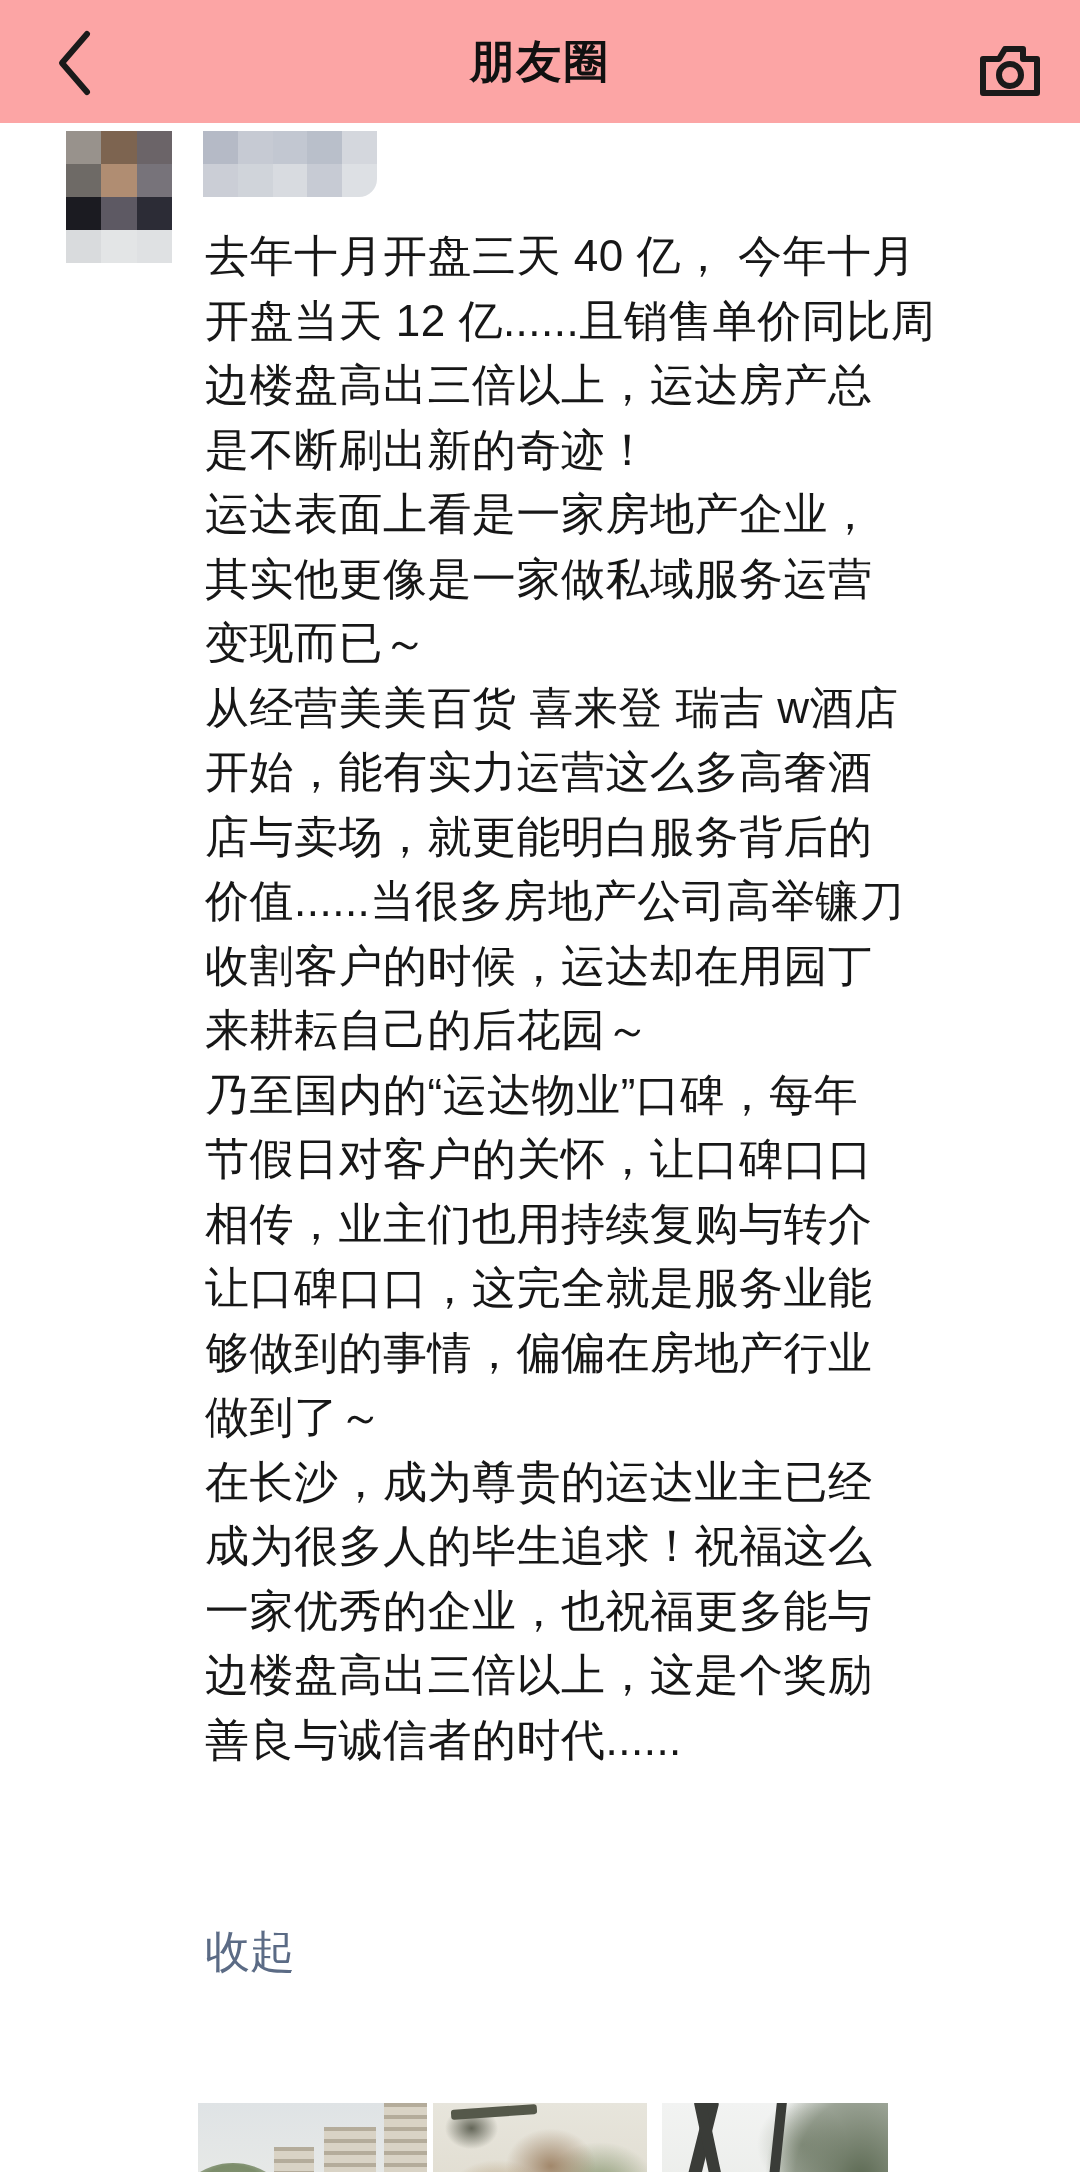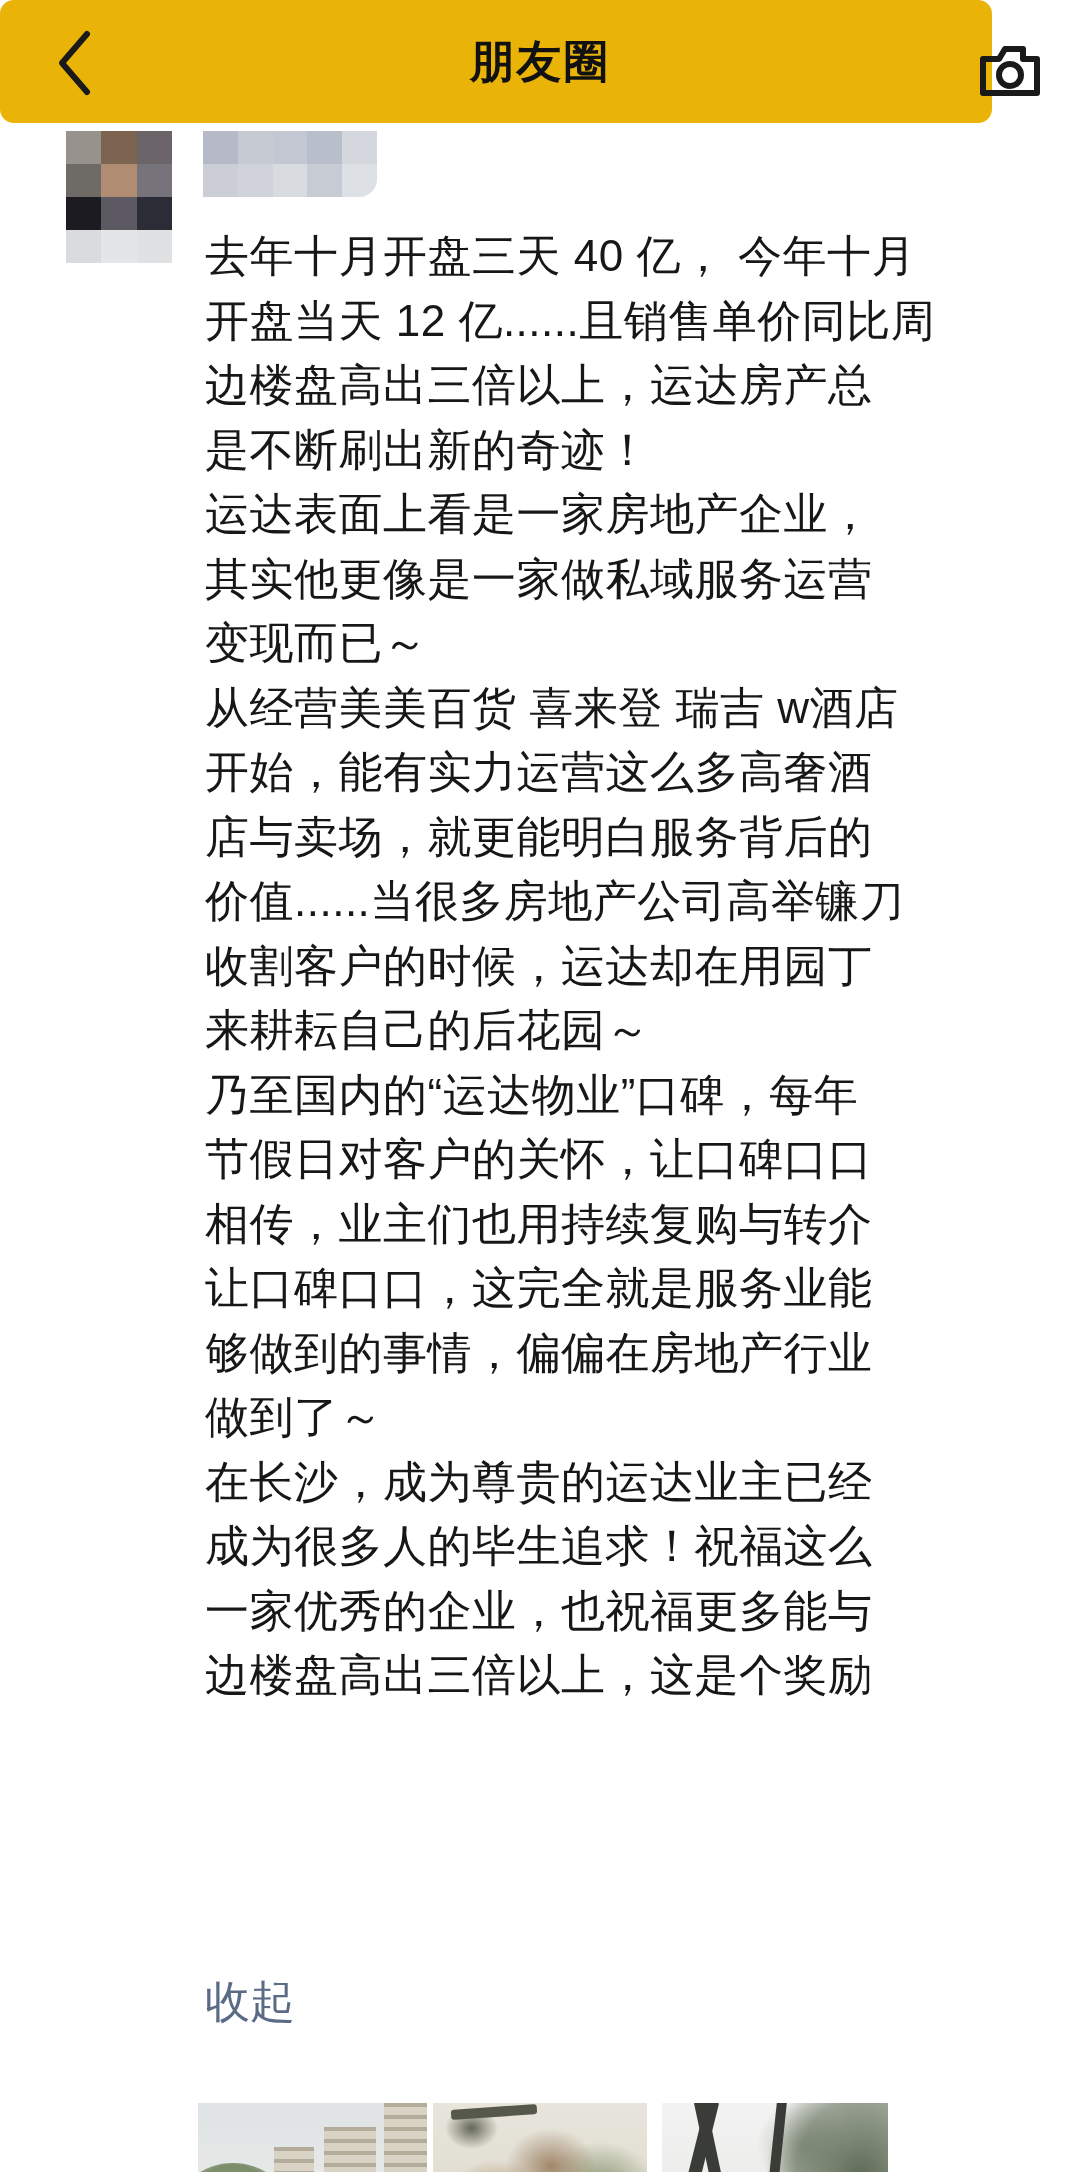--- a/index.html
+++ b/index.html
@@ -7,23 +7,22 @@
     width: 1080px; height: 2172px;
     background: #ffffff;
     font-family: "Liberation Sans", "DejaVu Sans", sans-serif;
     overflow: hidden;
   }
   .screen { position: relative; width: 1080px; height: 2172px; background: #ffffff; }
 
   
   .navbar {
     position: absolute; top: 0; left: 0;
-    width: 992px; height: 123px;
-    background: #eab308;
-    border-radius: 14px;
+    width: 1080px; height: 123px;
+    background: #fca5a5;
   }
   .back-btn {
     position: absolute; left: 44px; top: 22px;
     width: 60px; height: 84px;
     display: flex; align-items: center; justify-content: center;
     background: transparent; border: none; padding: 0; cursor: pointer;
   }
   .nav-title {
     position: absolute; left: 0; top: 0; width: 1080px; height: 123px;
     display: flex; align-items: center; justify-content: center;
@@ -56,21 +55,21 @@
     width: 830px;
     color: #171717;
   }
   .text-line {
     height: 64.5px; line-height: 64.5px;
     font-size: 44px; letter-spacing: 0.5px;
     white-space: nowrap;
   }
 
   .collapse-link {
-    position: absolute; left: 205px; top: 1972px;
+    position: absolute; left: 205px; top: 1922px;
     font-size: 45px; line-height: 60px;
     color: #5b6b85; cursor: pointer;
   }
 
   
   .thumb {
     position: absolute; top: 2103px; height: 140px;
     overflow: hidden; cursor: pointer;
   }
   .thumb-1 { left: 198px; width: 229px; background: linear-gradient(#dfe3e5 0%, #e7e9e7 55%, #ded9cd 100%); }
@@ -169,20 +168,21 @@
       <div class="text-line">乃至国内的“运达物业”口碑，每年</div>
       <div class="text-line">节假日对客户的关怀，让口碑口口</div>
       <div class="text-line">相传，业主们也用持续复购与转介</div>
       <div class="text-line">让口碑口口，这完全就是服务业能</div>
       <div class="text-line">够做到的事情，偏偏在房地产行业</div>
       <div class="text-line">做到了～</div>
       <div class="text-line">在长沙，成为尊贵的运达业主已经</div>
       <div class="text-line">成为很多人的毕生追求！祝福这么</div>
       <div class="text-line">一家优秀的企业，也祝福更多能与</div>
       <div class="text-line">边楼盘高出三倍以上，这是个奖励</div>
+      <div class="text-line">善良与诚信者的时代......</div>
     </div>
 
   <div class="collapse-link">收起</div>
 
   <div class="thumb thumb-1" title="hazy city high-rise buildings with trees">
     <div class="tower tower-glass" style="left:76px; top:10px; width:34px; height:60px;"></div>
     <div class="tower" style="left:76px; top:44px; width:40px; height:96px;"></div>
     <div class="tower tower-glass" style="left:128px; top:2px; width:46px; height:40px;"></div>
     <div class="tower" style="left:126px; top:24px; width:52px; height:116px;"></div>
     <div class="tower" style="left:186px; top:0px; width:43px; height:140px;"></div>

